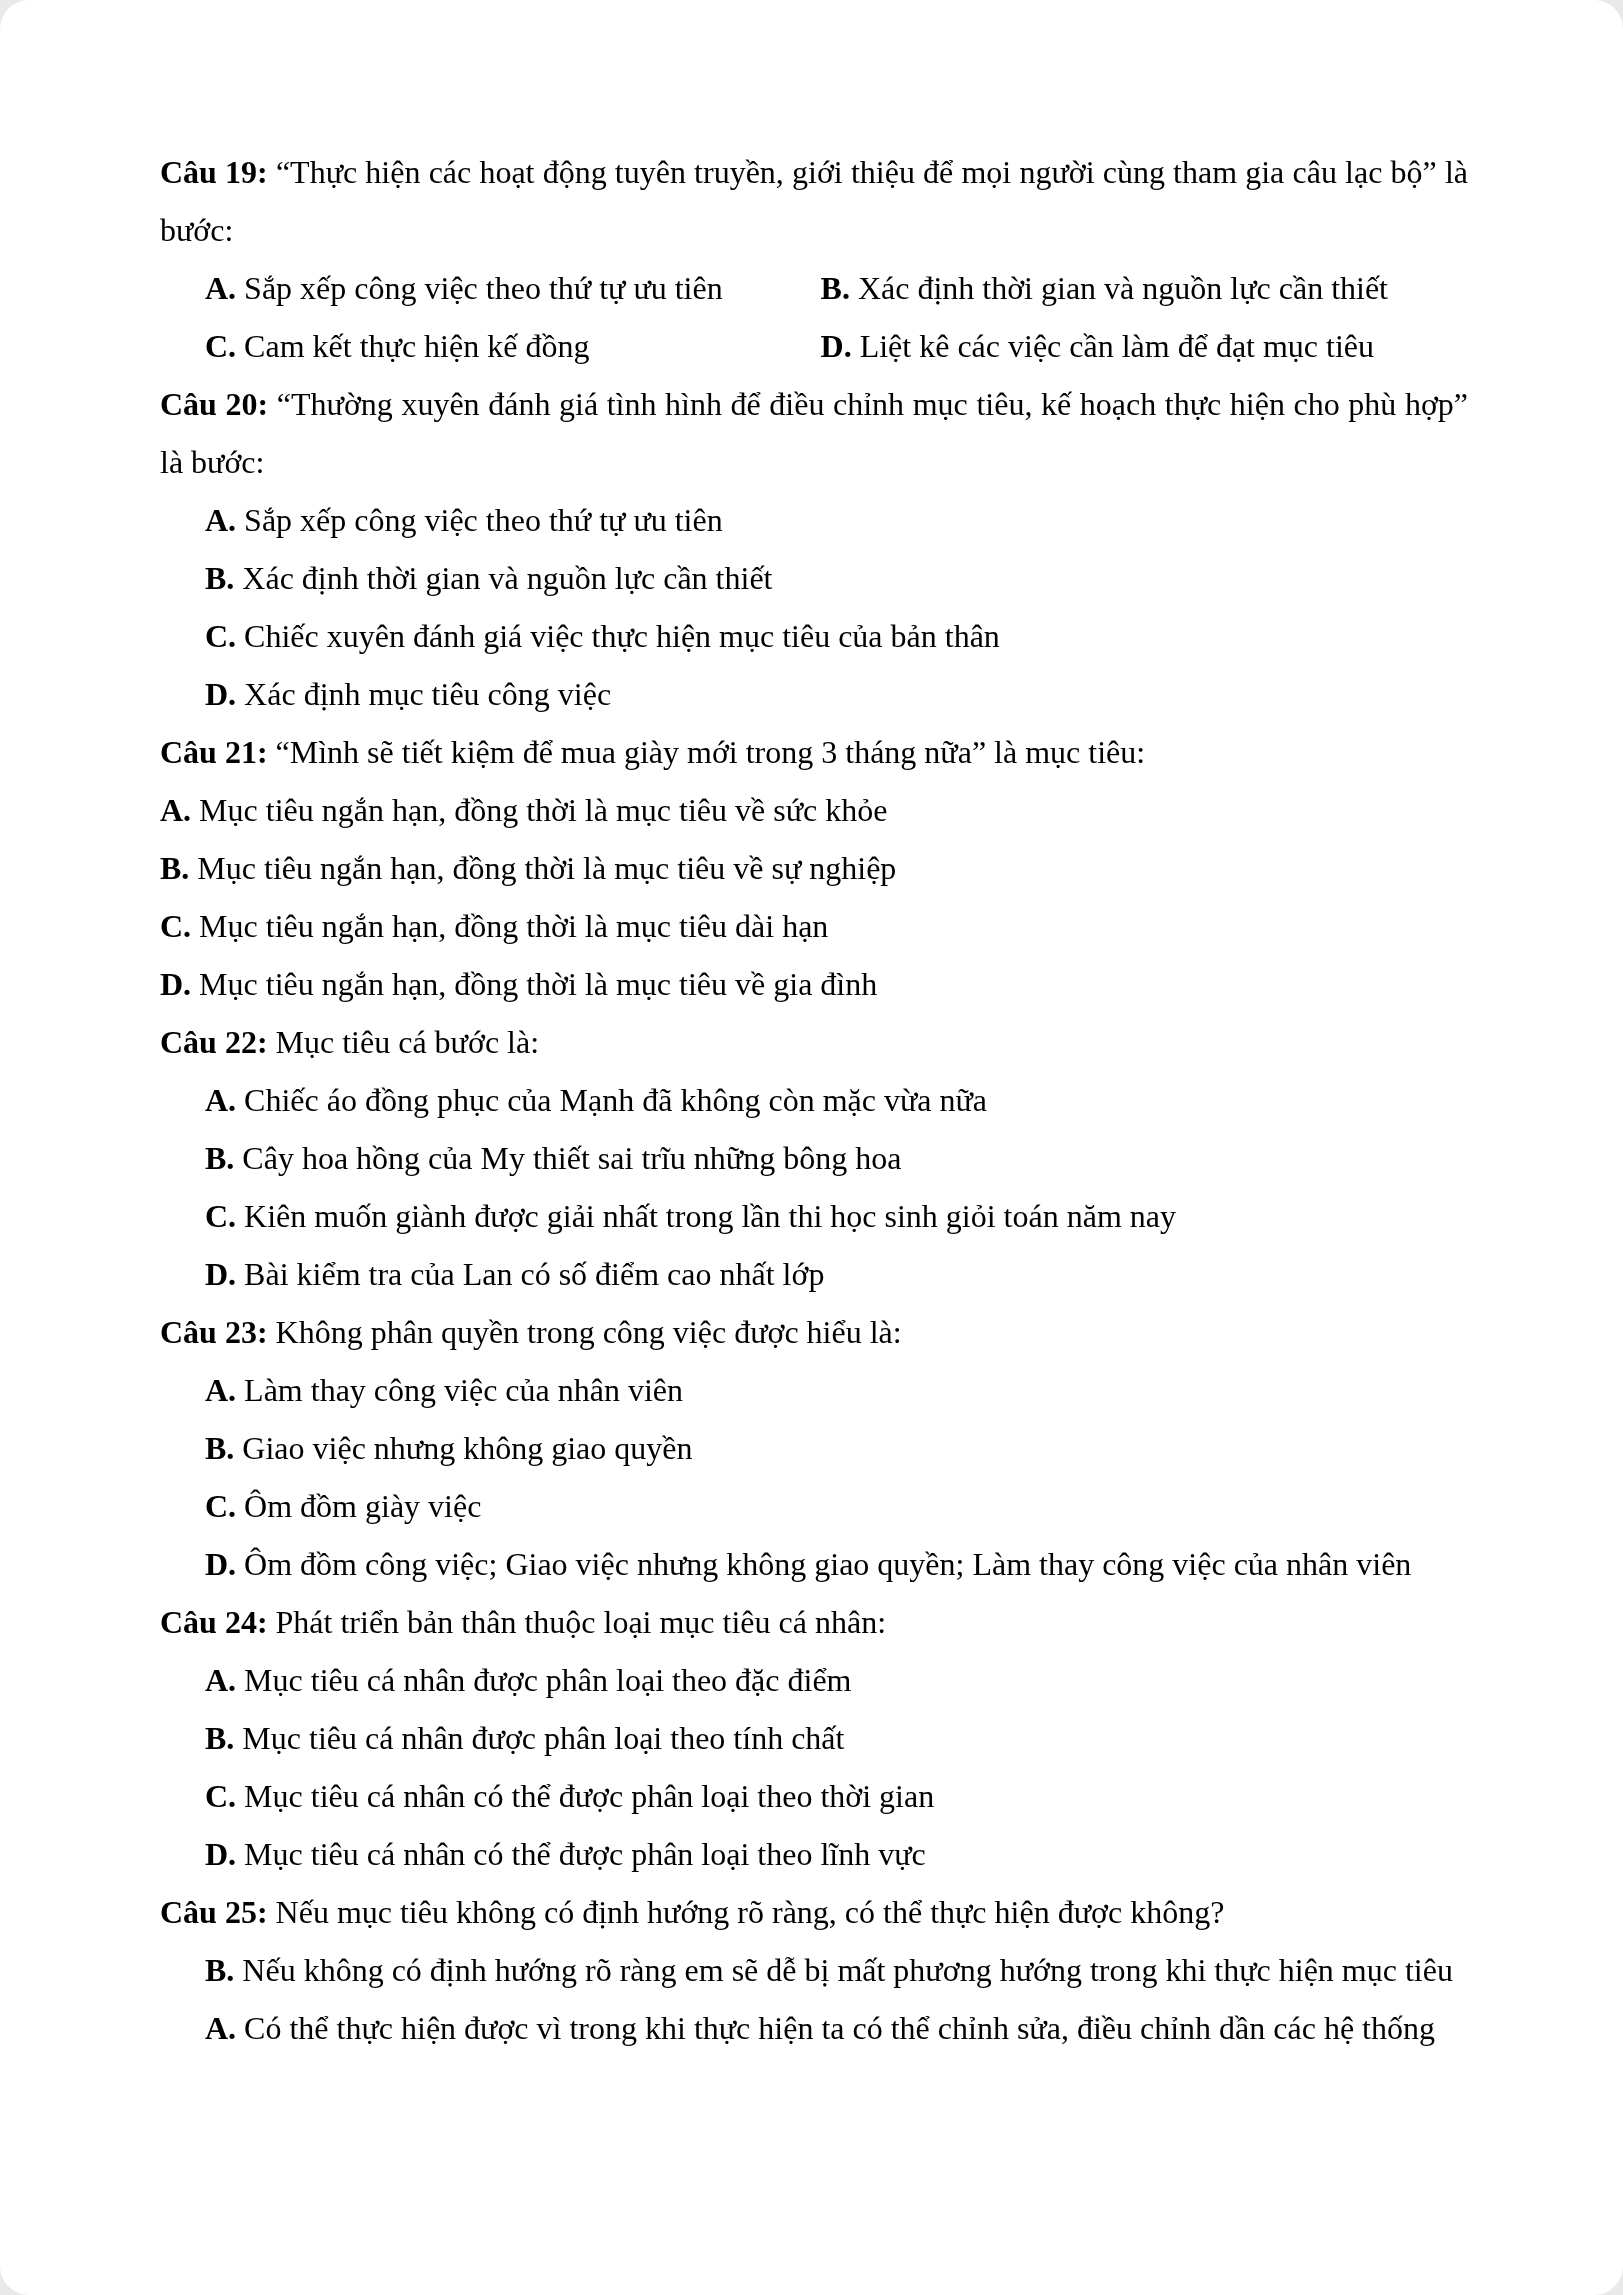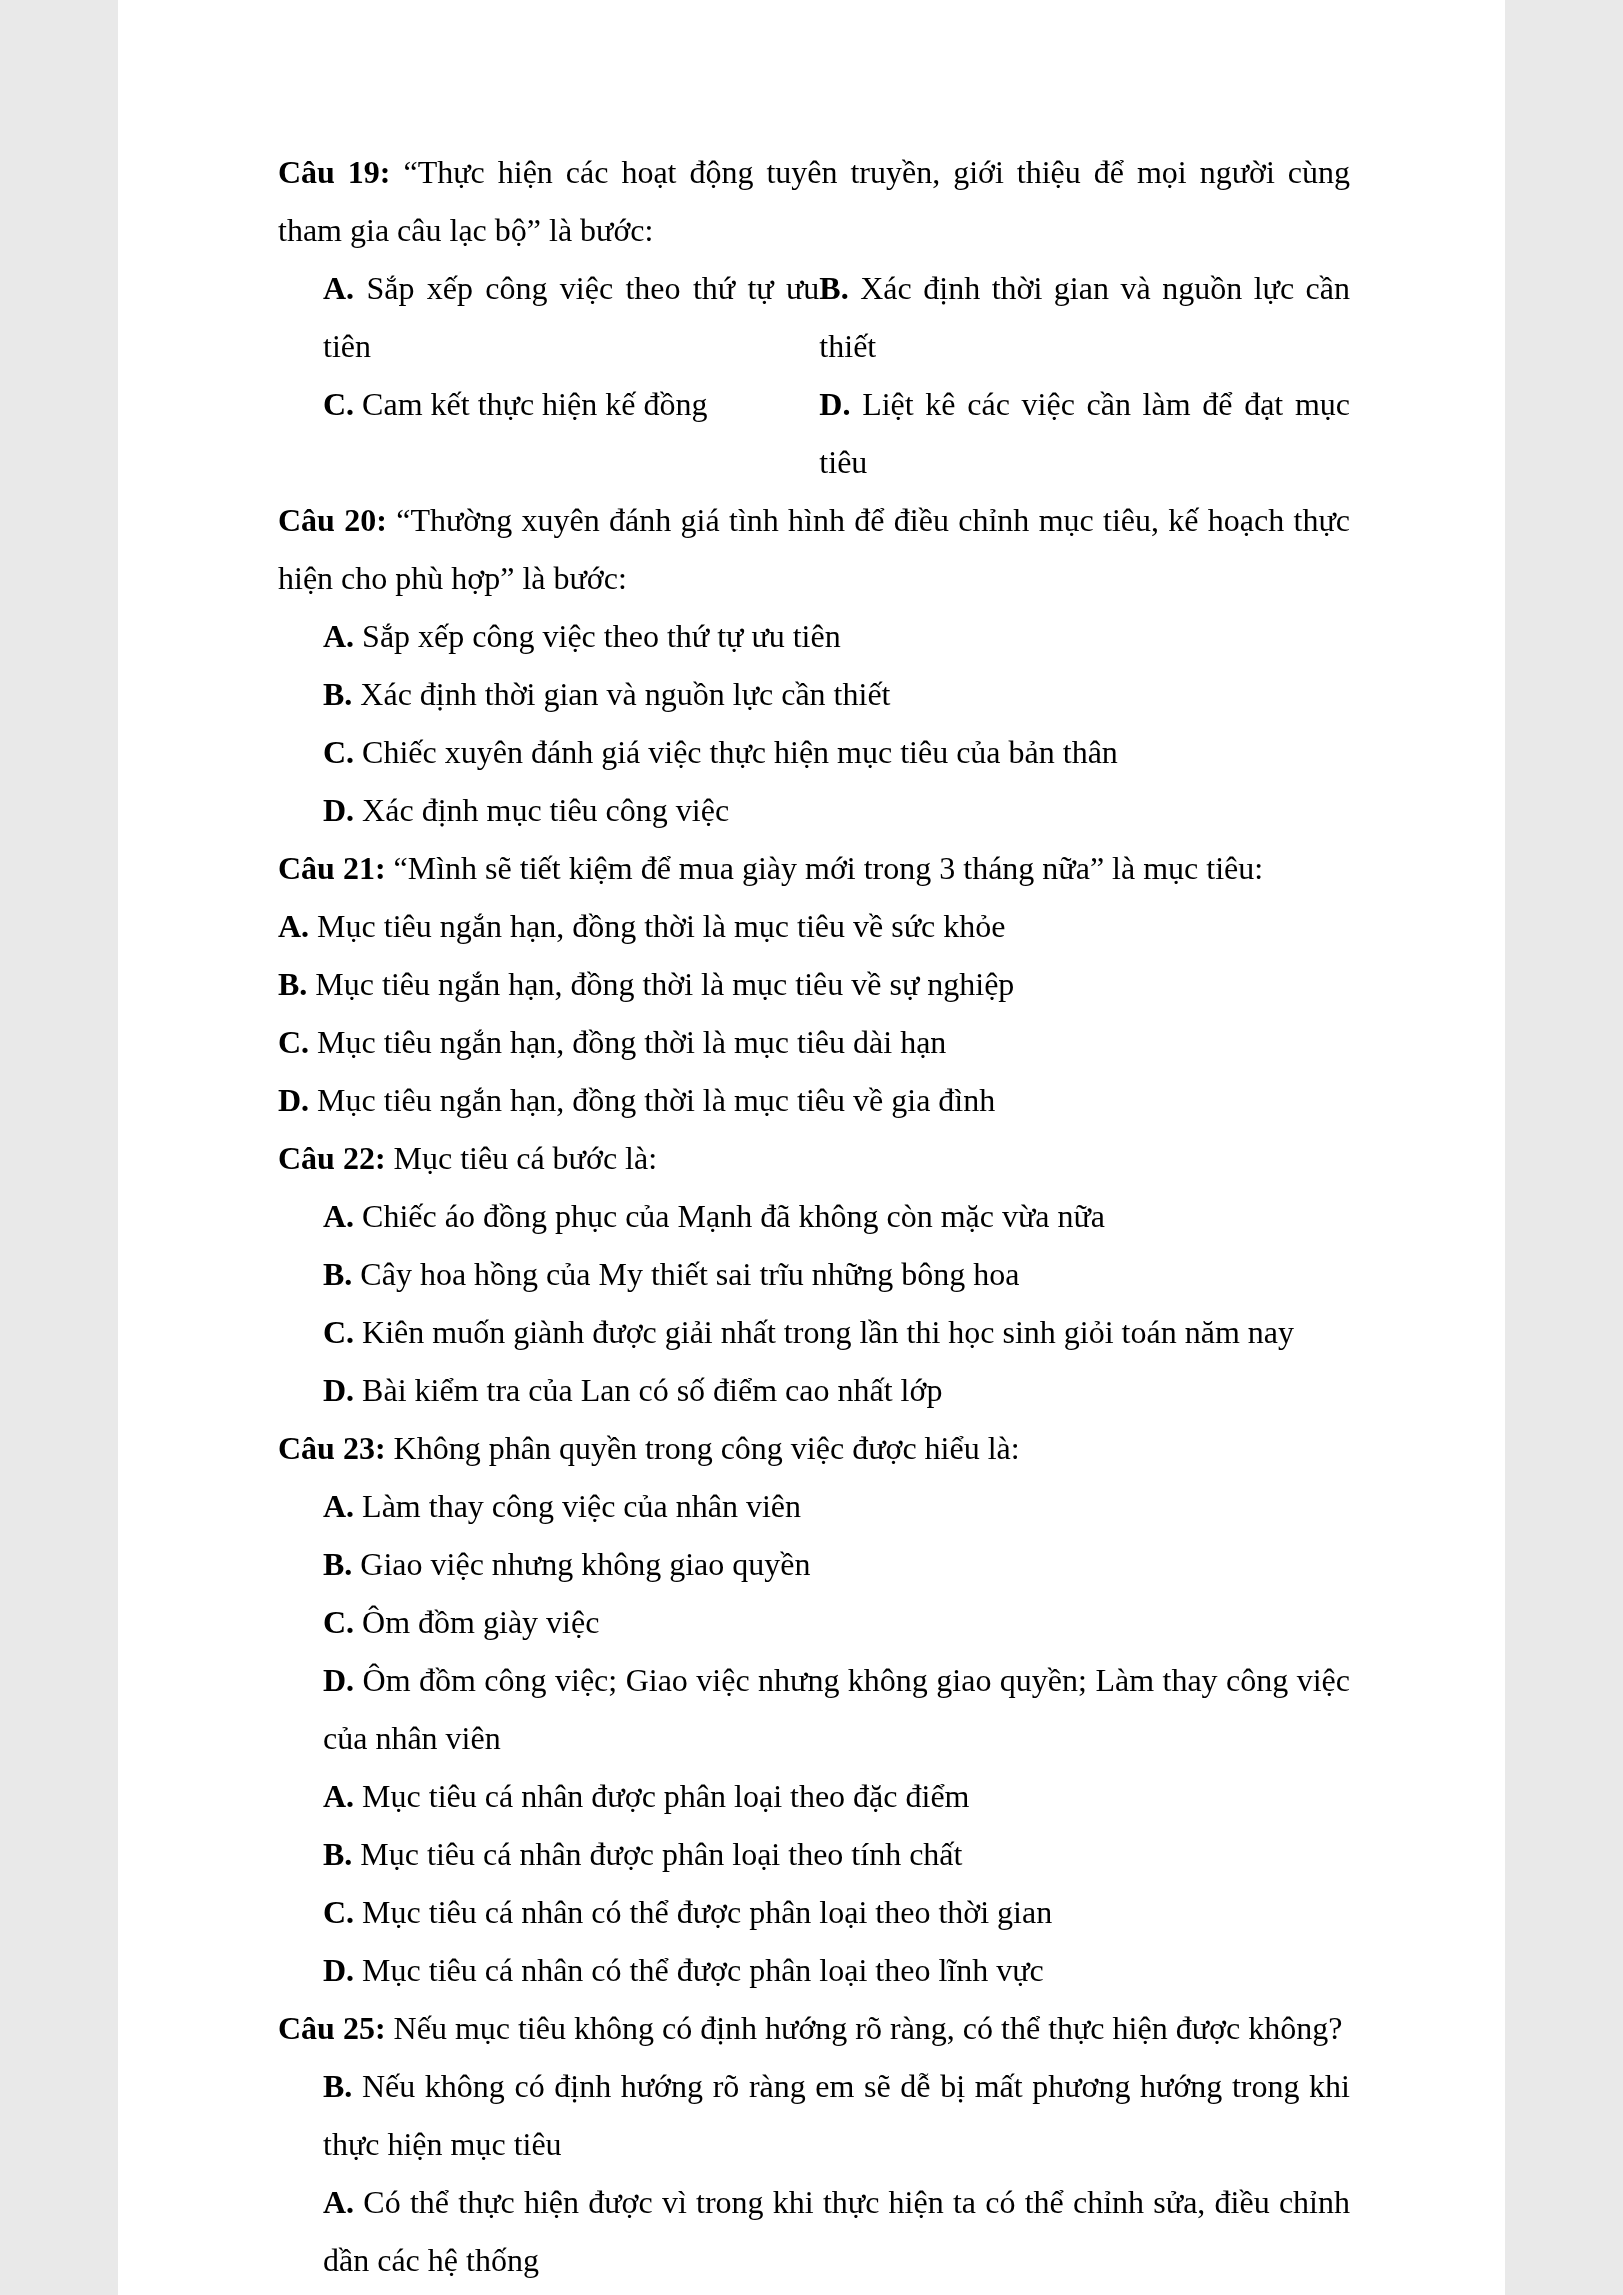--- a/index.html
+++ b/index.html
@@ -1,29 +1,30 @@
 <!DOCTYPE html>
 <html style="font-size:12.6px"><head>
 <meta charset="utf-8">
 <style>
   * { box-sizing: border-box; }
   html, body { margin: 0; padding: 0; }
   body { background: #e9e9e9; }
   .page {
     position: relative;
-    width: 1387px;
+    width: 1623px;
     height: 2295px;
     margin: 0 auto;
     background: #ffffff;
     color: #000000;
     font-family: "Liberation Serif", "DejaVu Serif", serif;
     font-size: 32px;
     line-height: 58px;
     padding: 143px 155px 114px 160px;
     overflow: hidden;
+    border-radius: 29px;
   }
   .question { margin: 0; }
   .q-text { margin: 0; text-align: justify; }
   .bold { font-weight: 700; }
   .options { margin: 0; }
   .option { text-align: justify; padding-left: 45px; }
   .option.noindent { padding-left: 0; }
   .two-col { display: grid; grid-template-columns: 50.5% 1fr; }
   .two-col .col-left { padding-left: 45px; }
   .two-col .col-right { padding-left: 0; }
@@ -77,20 +78,21 @@
     <p class="q-text"><span class="bold">Câu 23:</span> <span>Không phân quyền trong công việc được hiểu là:</span></p>
     <div class="options">
       <div class="option"><span class="bold">A.</span> <span>Làm thay công việc của nhân viên</span></div>
       <div class="option"><span class="bold">B.</span> <span>Giao việc nhưng không giao quyền</span></div>
       <div class="option"><span class="bold">C.</span> <span>Ôm đồm giày việc</span></div>
       <div class="option"><span class="bold">D.</span> <span>Ôm đồm công việc; Giao việc nhưng không giao quyền; Làm thay công việc của nhân viên</span></div>
     </div>
   </section>
 
   <section class="question">
+    <p class="q-text"><span class="bold">Câu 24:</span> <span>Phát triển bản thân thuộc loại mục tiêu cá nhân:</span></p>
     <div class="options">
       <div class="option"><span class="bold">A.</span> <span>Mục tiêu cá nhân được phân loại theo đặc điểm</span></div>
       <div class="option"><span class="bold">B.</span> <span>Mục tiêu cá nhân được phân loại theo tính chất</span></div>
       <div class="option"><span class="bold">C.</span> <span>Mục tiêu cá nhân có thể được phân loại theo thời gian</span></div>
       <div class="option"><span class="bold">D.</span> <span>Mục tiêu cá nhân có thể được phân loại theo lĩnh vực</span></div>
     </div>
   </section>
 
   <section class="question">
     <p class="q-text"><span class="bold">Câu 25:</span> <span>Nếu mục tiêu không có định hướng rõ ràng, có thể thực hiện được không?</span></p>

